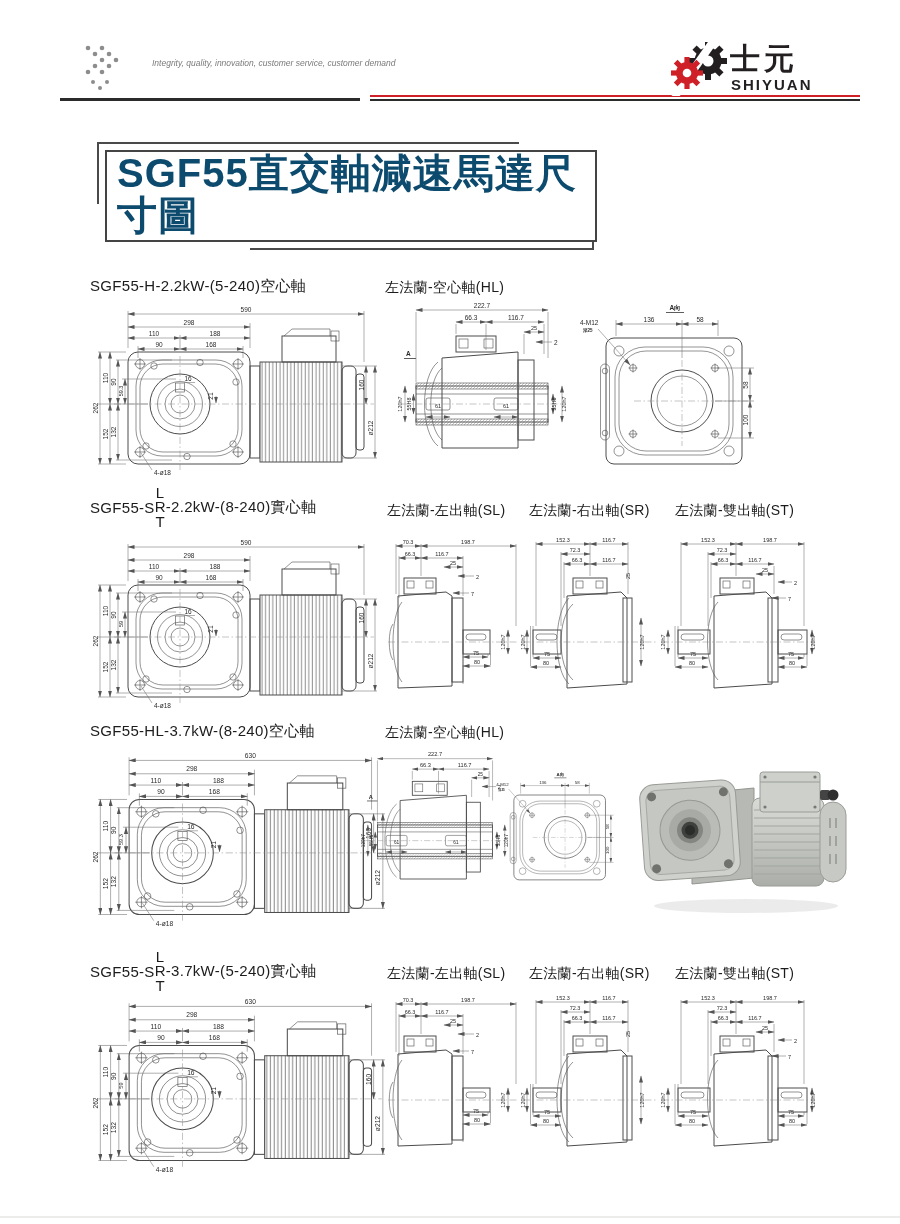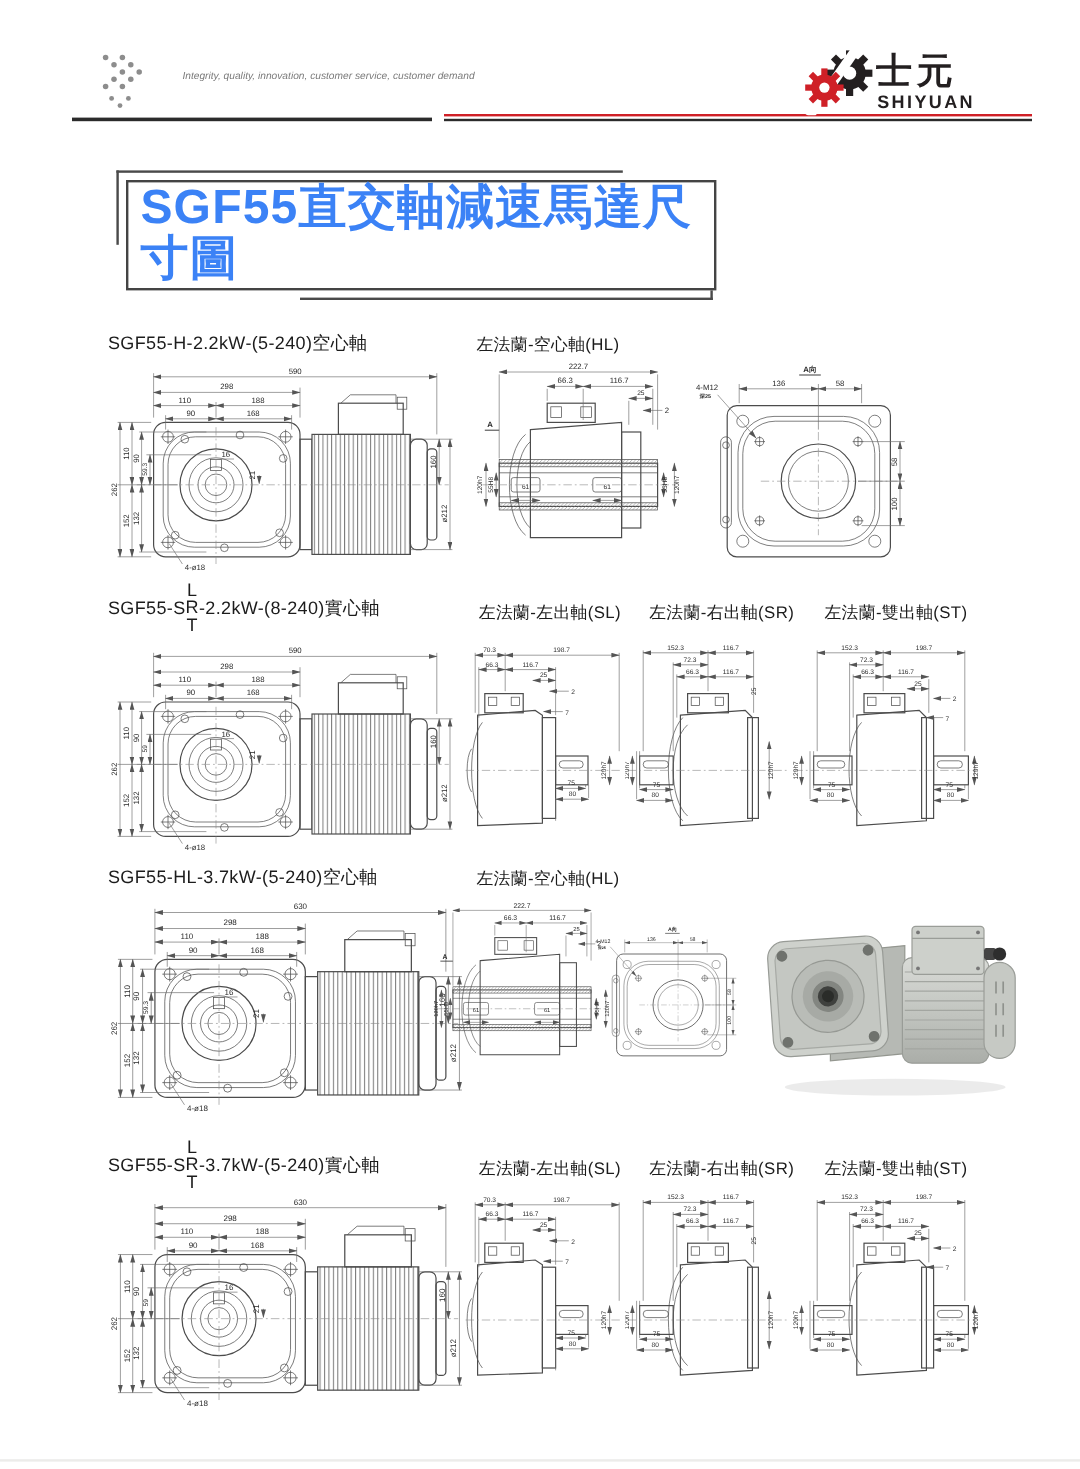--- a/index.html
+++ b/index.html
@@ -5,25 +5,25 @@
   html,body{margin:0;padding:0;background:#fff;}
   #page{position:relative;width:900px;height:1224px;background:#fff;overflow:hidden;
         font-family:"Liberation Sans",sans-serif;color:#1c1c1c;}
   .abs{position:absolute;}
   
   .slogan-zh{font-size:13px;letter-spacing:1px;color:#4a4a4a;}
   .slogan-en{font-size:8.5px;color:#7a7a7a;margin-top:6px;font-style:italic;}
   .rule{position:absolute;}
   
   .tb-line{position:absolute;border:0;}
-  .title-main{font-size:40px;font-weight:900;color:#3b82f6;letter-spacing:1px;line-height:1.05;}
+  .title-main{font-size:40px;font-weight:900;color:#0c4a6e;letter-spacing:1px;line-height:1.05;}
   .title-sub{font-size:16.5px;font-weight:bold;font-style:italic;color:#4f4f4f;margin-top:4px;}
   
   .sec-h{font-size:15px;color:#1c1c1c;letter-spacing:.3px;white-space:nowrap;}
-  .view-h{font-size:14px;color:#1c1c1c;letter-spacing:.3px;white-space:nowrap;margin-left:12px;}
+  .view-h{font-size:14px;color:#1c1c1c;letter-spacing:.3px;white-space:nowrap;}
   .stackwrap{display:inline-flex;align-items:center;text-align:right;}
   .stack{display:inline-flex;flex-direction:column;align-items:center;line-height:.95;}
   
   svg text{font-family:"Liberation Sans",sans-serif;}
   .ol{fill:none;stroke:#4c4c4c;stroke-width:1;}
   .o2{fill:none;stroke:#4c4c4c;stroke-width:.6;}
   .dl{stroke:#6e6e6e;stroke-width:.55;fill:none;}
   .cl{stroke:#8a8a8a;stroke-width:.5;stroke-dasharray:7 2.5 1.5 2.5;fill:none;}
   .dt{font-size:6.5px;fill:#2a2a2a;}
   .d5{font-size:5.5px;fill:#2a2a2a;}
@@ -581,21 +581,21 @@
         <text class="d5" x="33" y="119.5" text-anchor="middle">75</text>
     <line class="dl" marker-start="url(#ar)" marker-end="url(#ar)" x1="15" y1="131" x2="48" y2="131"></line>
         <text class="d5" x="32" y="128.5" text-anchor="middle">80</text>
     <line class="dl" marker-start="url(#ar)" marker-end="url(#ar)" x1="118" y1="122" x2="144" y2="122"></line>
         <text class="d5" x="131" y="119.5" text-anchor="middle">75</text>
     <line class="dl" marker-start="url(#ar)" marker-end="url(#ar)" x1="118" y1="131" x2="147" y2="131"></line>
         <text class="d5" x="132" y="128.5" text-anchor="middle">80</text>
   </g>
 </svg>
 
-<div class="abs sec-h" style="left:90px;top:722px">SGF55-HL-3.7kW-(5-240)空心軸</div>
+<div class="abs sec-h" style="left:90px;top:722px">SGF55-HL-3.7kW-(8-240)空心軸</div>
 <div class="abs view-h" style="left:385px;top:724px">左法蘭-空心軸(HL)</div>
 
 <svg class="abs" style="left:88px;top:746px" width="300" height="185" viewBox="0 0 292 180">
   <g>
     <rect class="ol" x="40" y="52" width="122" height="112" rx="10"></rect>
     <rect class="o2" x="48" y="60" width="106" height="96" rx="26"></rect>
     <rect class="o2" x="52" y="64" width="98" height="88" rx="23"></rect>
     <circle class="ol" cx="92" cy="104" r="30"></circle>
         <circle class="o2" cx="92" cy="104" r="22.5"></circle>
         <circle class="o2" cx="92" cy="104" r="15"></circle>

